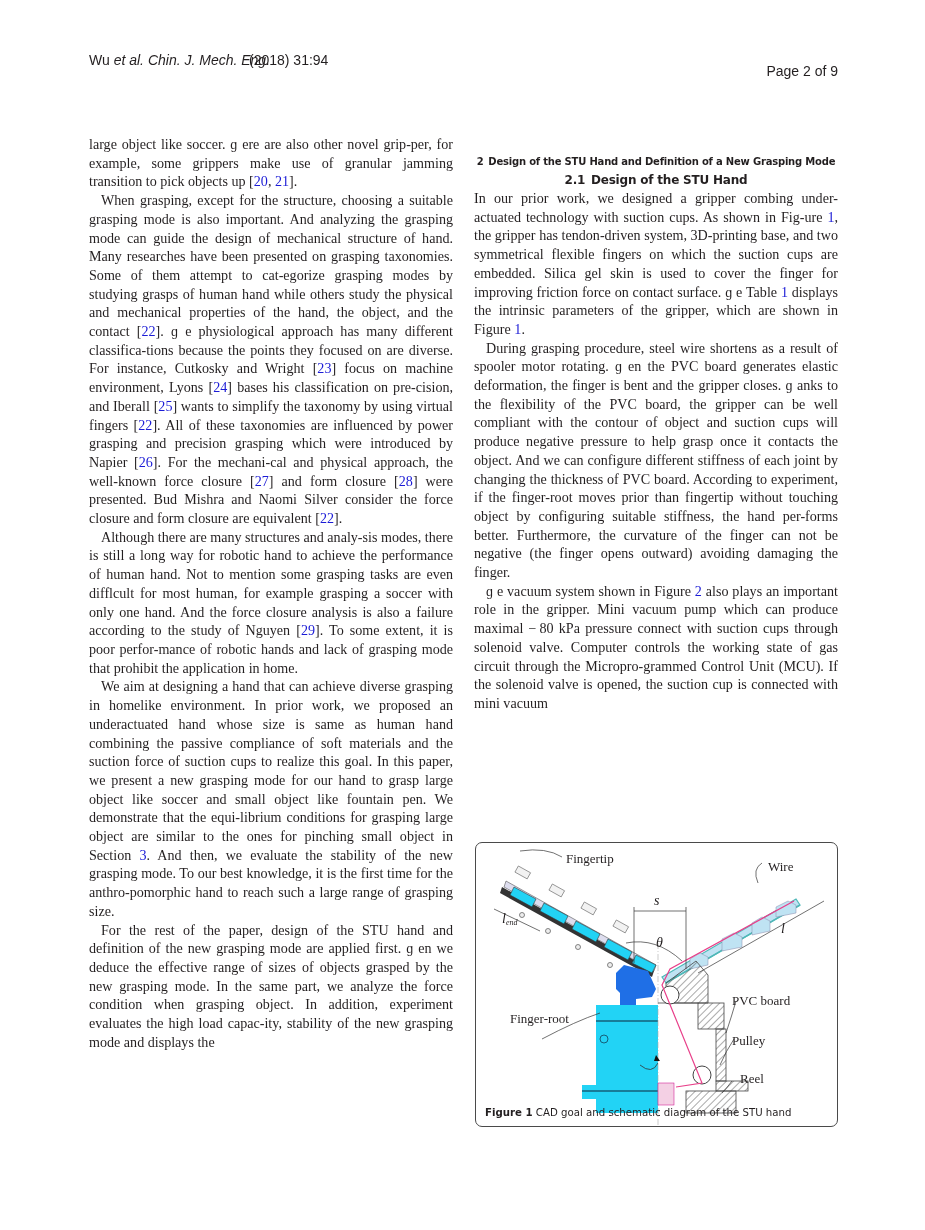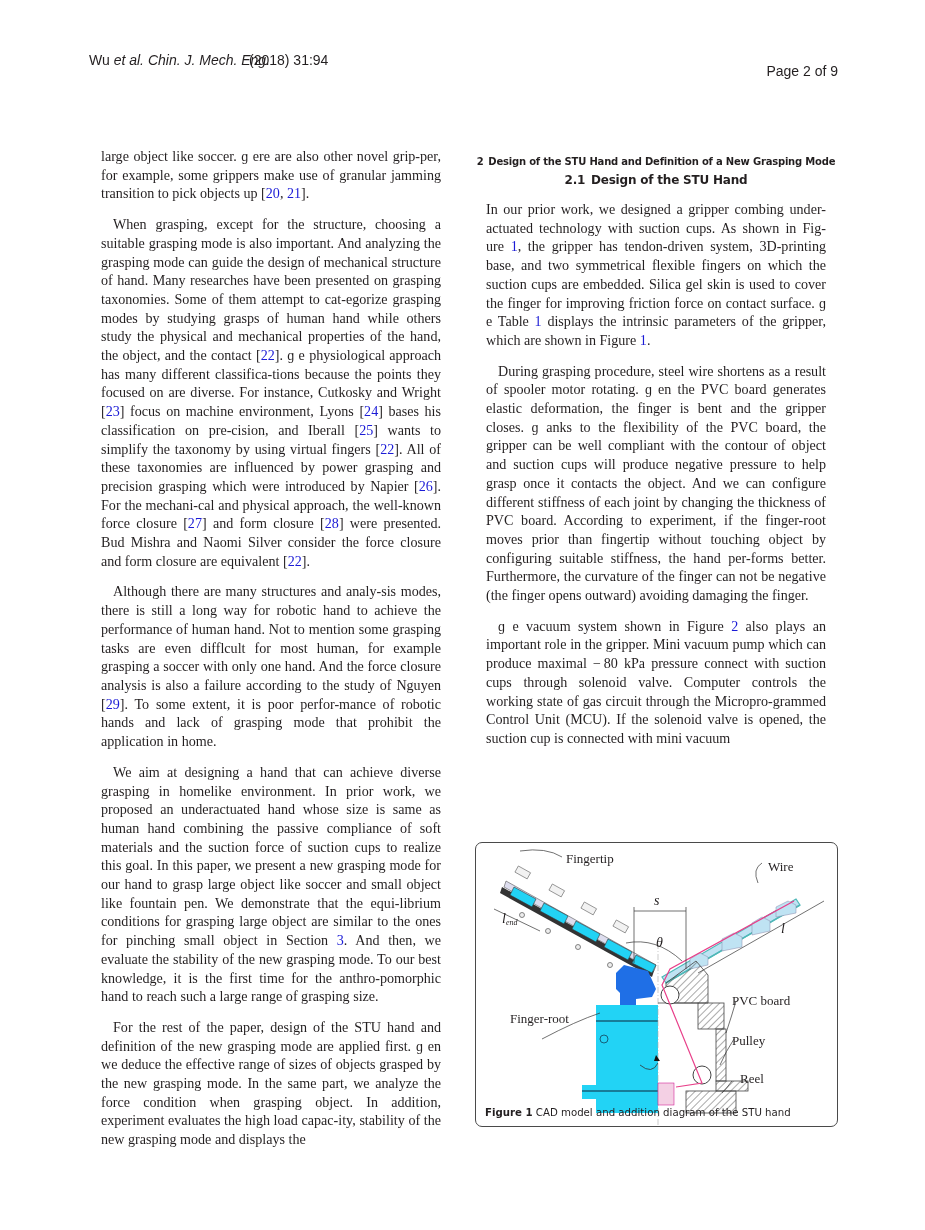--- a/index.html
+++ b/index.html
@@ -8,21 +8,21 @@
     font-family: "Liberation Sans", sans-serif; font-size: 14px; color: #231f20; }
   .header .left { position: absolute; left: 0; top: 0; }
   .header .left .journal { font-style: italic; }
   .header .left .year { position: absolute; left: 160px; top: 0; white-space: nowrap; }
   .header .right { position: absolute; right: 0; top: 0; margin-top: 11px; }
   .col { position: absolute; top: 135px; width: 364px;
     font-family: "Liberation Serif", serif; font-size: 14.1px; line-height: 18.7px;
     text-align: justify; hyphens: manual; }
   .col-left { left: 89px; }
   .col-right { left: 474px; }
-  .col p { margin: 12px; }
+  .col p { margin: 0; }
   .col p.indent { text-indent: 12px; }
   .cite { color: #1b1bd6; }
   h2.sec { font-family: "DejaVu Sans", sans-serif; font-weight: bold; font-size: 10px;
     line-height: 18px; margin: 18px 0 1px 0; padding-left: 18px; text-indent: -18px; text-align: center; letter-spacing: -0.2px; }
   h3.subsec { font-family: "DejaVu Sans", sans-serif; font-weight: bold; font-size: 12px;
     line-height: 16px; margin: 0 0 1px 0; text-align: center; letter-spacing: -0.2px; }
   .figure { position: absolute; left: 475px; top: 842px; width: 363px; height: 285px;
     border: 1px solid #4a4a4a; border-radius: 7px; box-sizing: border-box; background: #fff; overflow: hidden; }
   .figure svg { position: absolute; left: 0; top: 0; }
   .figcap { position: absolute; left: 9px; bottom: 8px; font-family: "DejaVu Sans", sans-serif;
@@ -144,14 +144,14 @@
     <text class="figlabel" x="292" y="28">Wire</text>
     <text class="figlabel-it" x="178" y="62">s</text>
     <text class="figlabel-it" x="305" y="90">l</text>
     <text class="figlabel-it" x="26" y="80"><tspan>l</tspan><tspan font-size="8" dy="2">end</tspan></text>
     <text class="figlabel-it" x="180" y="104" font-size="12">θ</text>
     <text class="figlabel" x="256" y="162">PVC  board</text>
     <text class="figlabel" x="34" y="180">Finger-root</text>
     <text class="figlabel" x="256" y="202">Pulley</text>
     <text class="figlabel" x="264" y="240">Reel</text>
   </svg>
-  <div class="figcap"><span class="lbl">Figure&nbsp;1</span><span>  CAD model and addition diagram of the STU hand</span></div>
+  <div class="figcap"><span class="lbl">Figure&nbsp;1</span><span>  CAD goal and schematic diagram of the STU hand</span></div>
 </div>
 
 </body></html>

